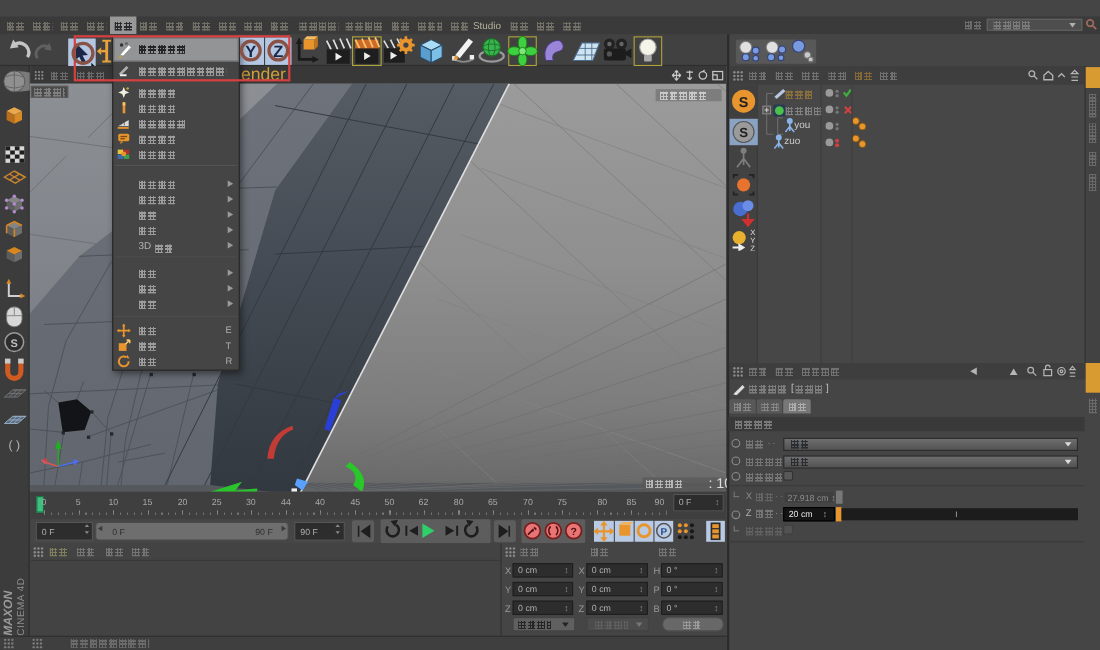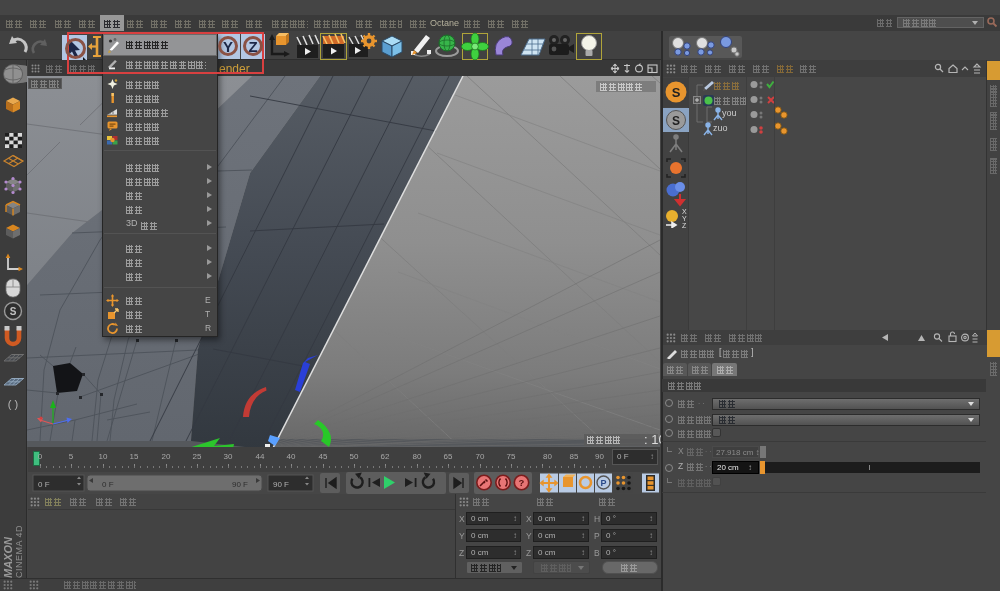--- a/index.html
+++ b/index.html
@@ -29,21 +29,21 @@
  <div class="zh" style="left:151px;top:20px;width:17px;--c:#b4b09c"></div>
  <div class="zh" style="left:175px;top:20px;width:17px;--c:#b4b09c"></div>
  <div class="zh" style="left:199px;top:20px;width:17px;--c:#b4b09c"></div>
  <div class="zh" style="left:222px;top:20px;width:17px;--c:#b4b09c"></div>
  <div class="zh" style="left:246px;top:20px;width:17px;--c:#b4b09c"></div>
  <div class="zh" style="left:272px;top:20px;width:36px;--c:#b4b09c"></div>
  <div class="zh" style="left:314px;top:20px;width:34px;--c:#b4b09c"></div>
  <div class="zh" style="left:356px;top:20px;width:16px;--c:#b4b09c"></div>
  <div class="zh" style="left:380px;top:20px;width:22px;--c:#b4b09c"></div>
  <div class="zh" style="left:410px;top:20px;width:16px;--c:#b4b09c"></div>
- <div class="t" style="left:430px;top:18px;font-size:9px;color:#b4b09c">Octane</div>
+ <div class="t" style="left:430px;top:18px;font-size:9px;color:#b4b09c">Studio</div>
  <div class="zh" style="left:464px;top:20px;width:16px;--c:#b4b09c"></div>
  <div class="zh" style="left:488px;top:20px;width:16px;--c:#b4b09c"></div>
  <div class="zh" style="left:512px;top:20px;width:16px;--c:#b4b09c"></div>
 
  <div class="zh" style="left:877px;top:19px;width:15px;--c:#a8a8a8"></div>
  <div class="a" style="left:897px;top:17px;width:87px;height:11px;background:#4e4e4e;border:1px solid #636363"></div>
  <div class="zh" style="left:903px;top:19px;width:34px;--c:#b0b0b0"></div>
  <div class="a" style="left:972px;top:21px;width:0;height:0;border:3px solid transparent;border-top:4px solid #b0b0b0"></div>
  <svg class="a" style="left:986px;top:16px" width="12" height="12" viewBox="0 0 12 12">
         <circle cx="5" cy="5" r="3" fill="none" stroke="#9a6a5a" stroke-width="1.6"></circle>
@@ -264,21 +264,21 @@
           <circle cx="1.5" cy="4.5" r="1"></circle>
           <circle cx="4.5" cy="4.5" r="1"></circle>
           <circle cx="7.5" cy="4.5" r="1"></circle>
           <circle cx="1.5" cy="7.5" r="1"></circle>
           <circle cx="4.5" cy="7.5" r="1"></circle>
           <circle cx="7.5" cy="7.5" r="1"></circle>
         </g>
       </svg>
  <div class="zh" style="left:46px;top:65px;width:16px;--c:#a8a8a8"></div>
  <div class="zh" style="left:70px;top:65px;width:25px;--c:#a8a8a8"></div>
- <div class="t" style="left:219px;top:64px;color:#cf9f3a;font-size:12px">ender</div>
+ <div class="t" style="left:219px;top:64px;color:#cf9f3a;font-size:16px">ender</div>
  <svg class="a" style="left:610px;top:63px" width="48" height="11" viewBox="0 0 48 11">
   <g stroke="#c8c8c8" stroke-width="1.1" fill="none">
    <path d="M5 1v9M1 5.5h8M5 1l-1.7 2M5 1l1.7 2M5 10l-1.7-2M5 10l1.7-2M1 5.5l2-1.7M1 5.5l2 1.7M9 5.5l-2-1.7M9 5.5l-2 1.7"></path>
    <path d="M17 1v8M17 9.5l-2-2.2M17 9.5l2-2.2M14 2.5l6 0"></path>
    <circle cx="29" cy="5.5" r="3.4"></circle>
           <path d="M29 2.1l1.5-1.5"></path>
    <rect x="38" y="2" width="9" height="7.5"></rect>
           <path d="M38 5h4v4.5"></path>
   </g>
  </svg>

